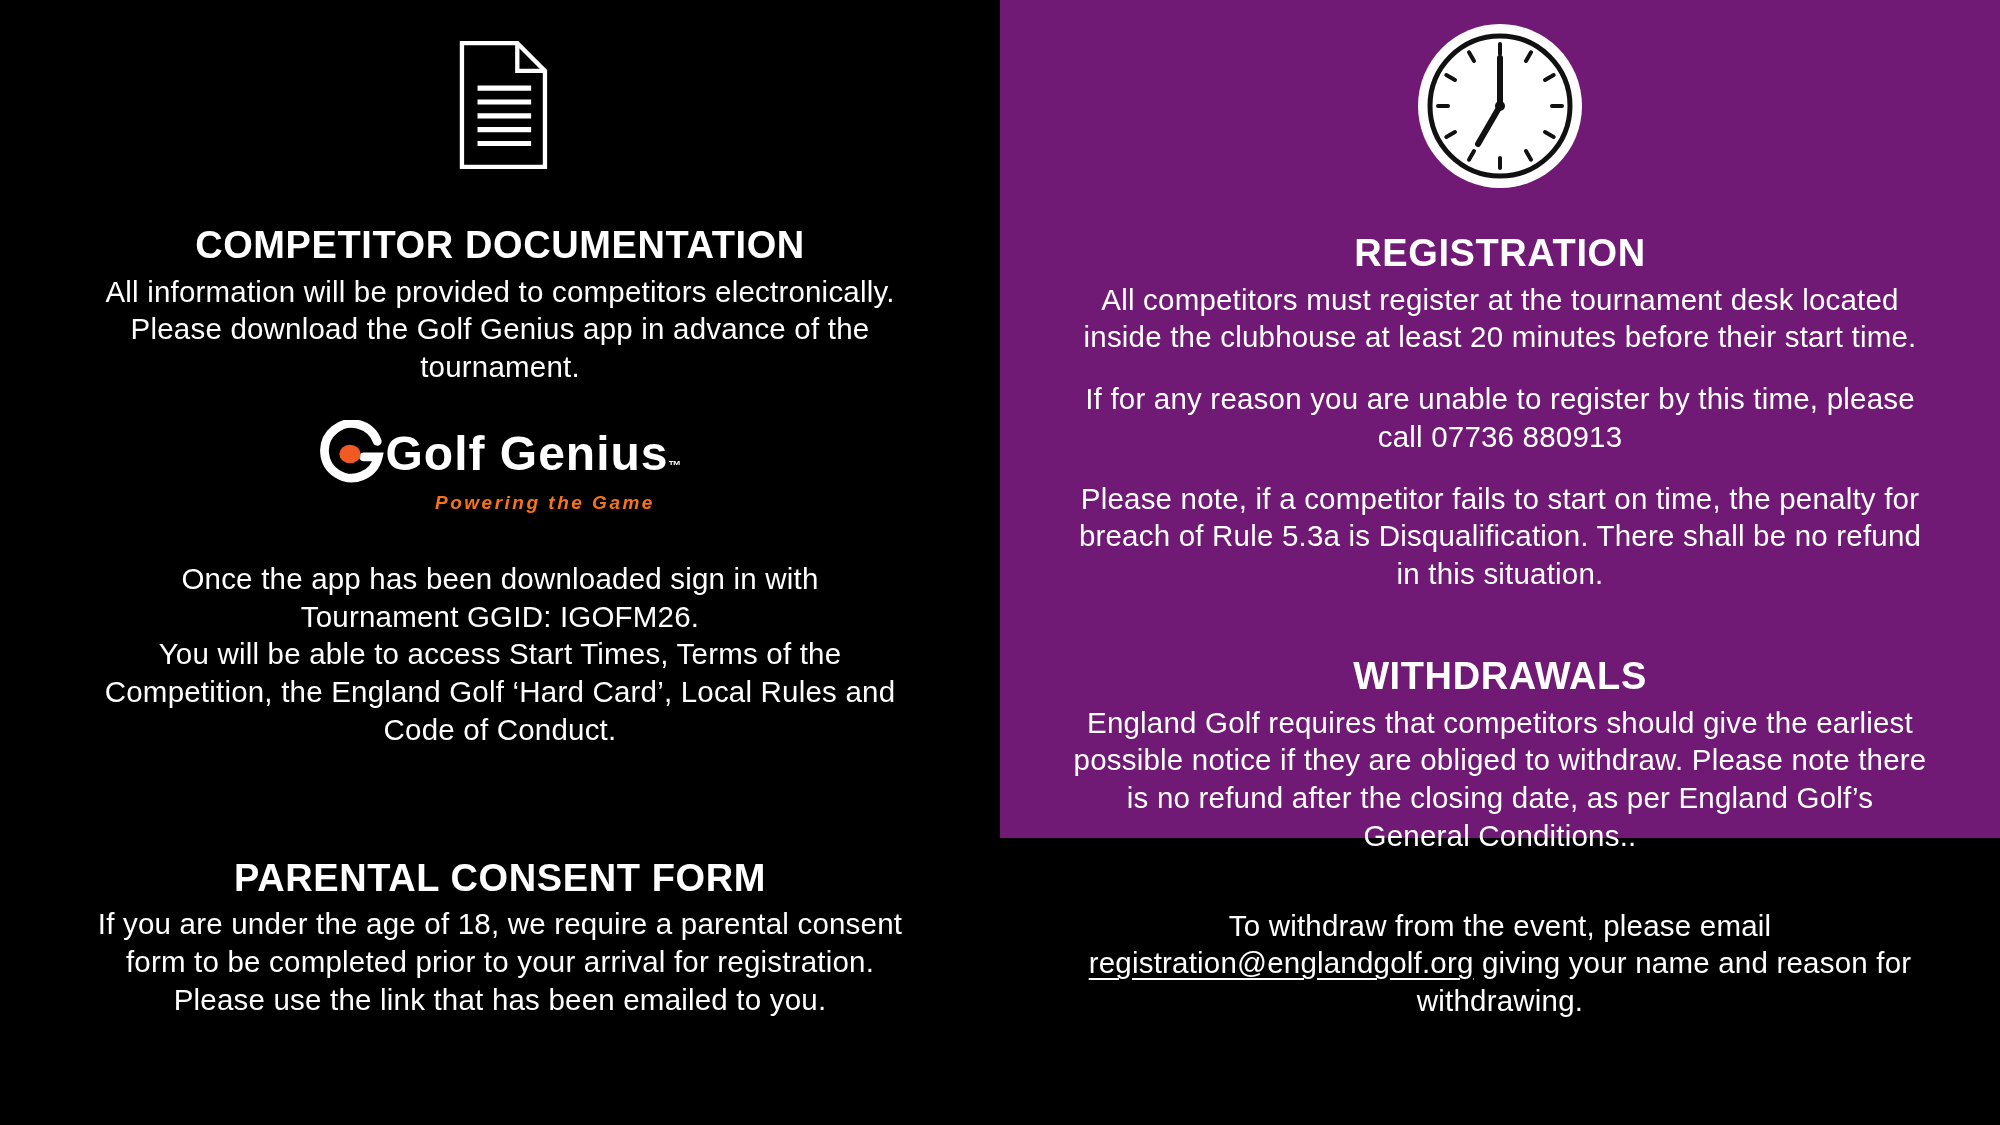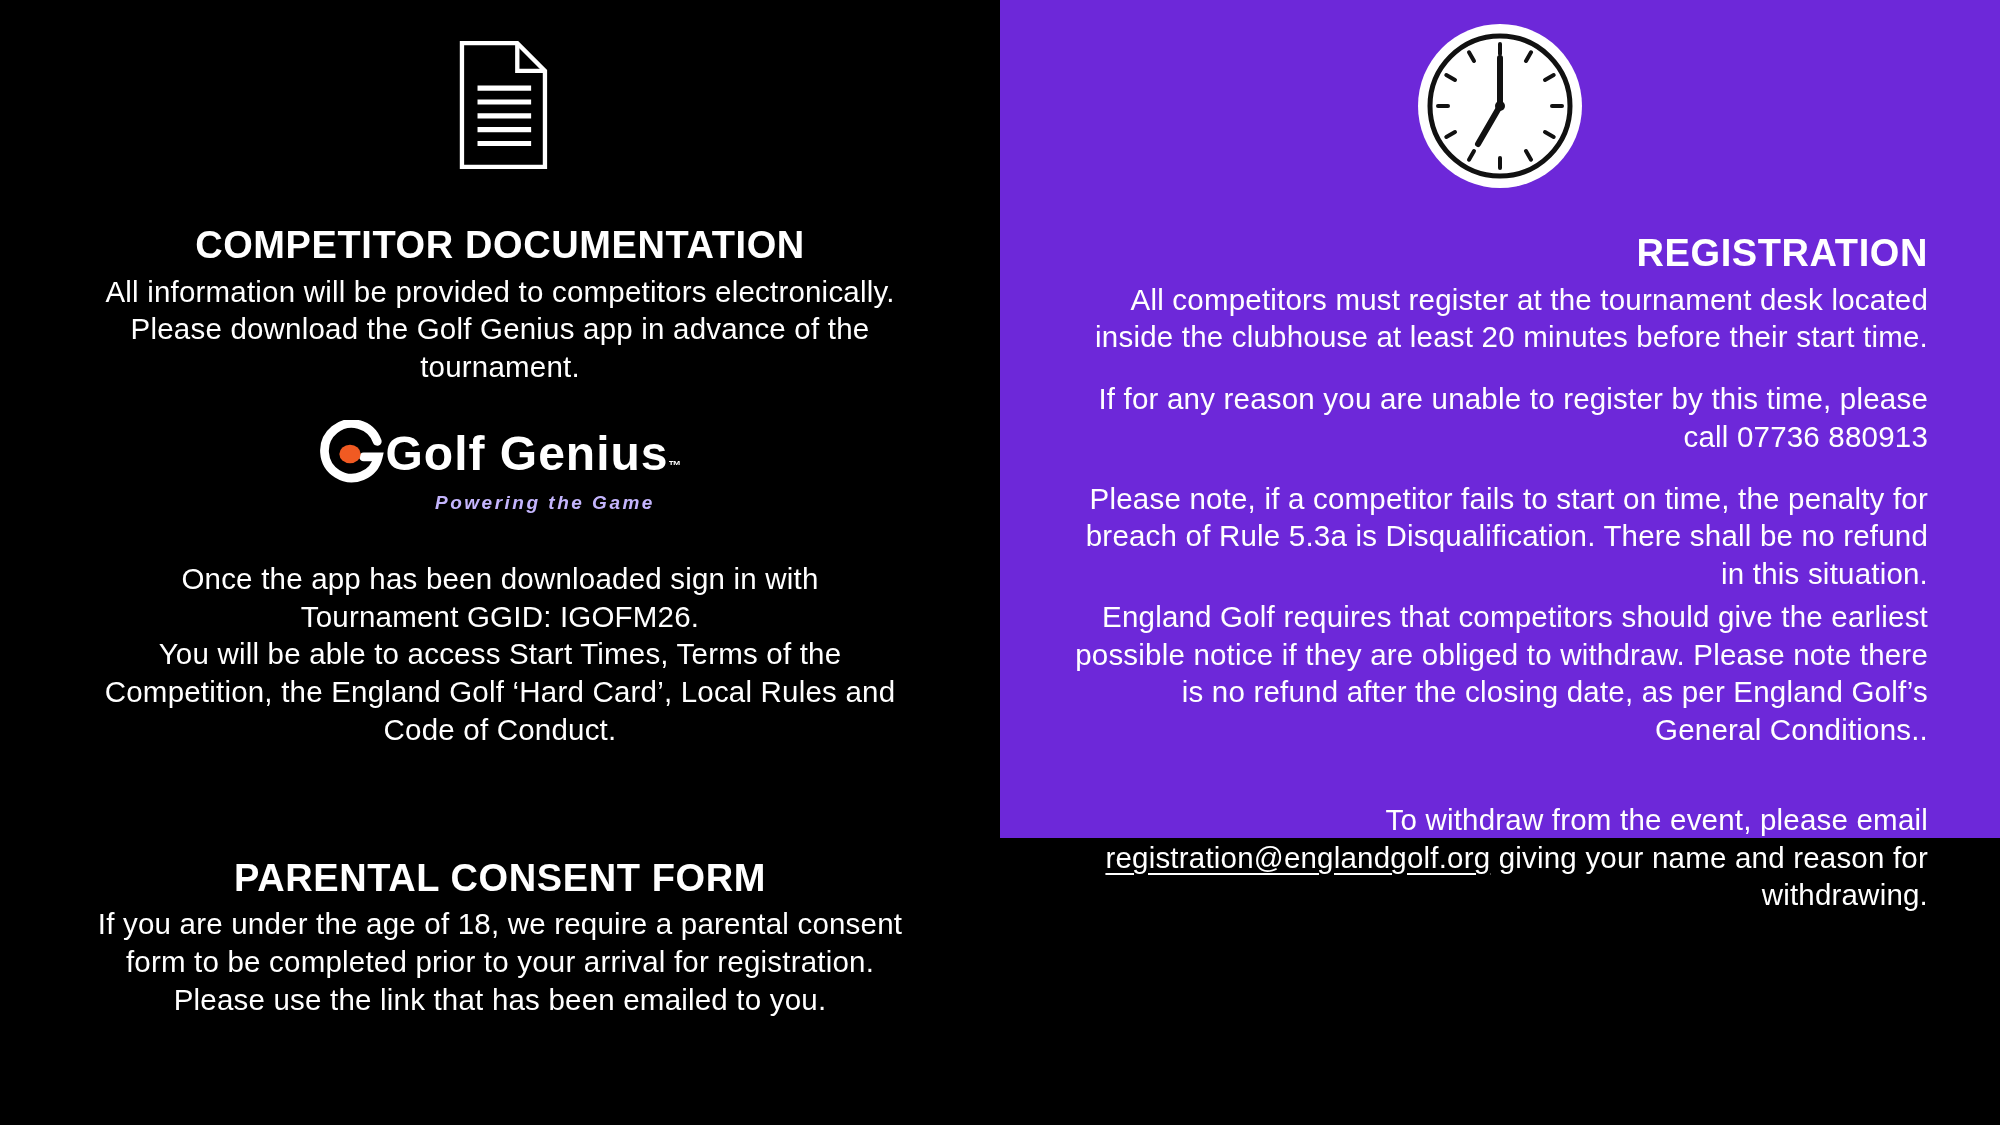--- a/index.html
+++ b/index.html
@@ -9,21 +9,21 @@
     width: 2000px; height: 1125px;
     display: flex;
     overflow: hidden;
   }
   .panel {
     width: 1000px; height: 838px;
     color: #ffffff;
     text-align: center;
   }
   .panel-left  { background: #000000; padding: 0 78px; }
-  .panel-right { background: #6d28d9; padding: 0 72px; text-align: right; }
+  .panel-right { background: #701a75; padding: 0 72px; }
 
   .heading {
     font-size: 38px;
     font-weight: bold;
     letter-spacing: 0.6px;
     line-height: 1.15;
   }
   .body-text {
     font-size: 29.5px;
     line-height: 1.28;
@@ -45,21 +45,21 @@
     color: #ffffff;
     letter-spacing: 1px;
   }
   .gg-tm { font-size: 13px; vertical-align: baseline; color:#ffffff; }
   .gg-tagline {
     margin-top: 4px;
     font-size: 19px;
     font-weight: bold;
     font-style: italic;
     letter-spacing: 2.5px;
-    color: #c4b5fd;
+    color: #f97316;
     text-align: center;
     padding-left: 90px;
   }
 
   
   .l-heading1 { margin-top: 52px; }
   .l-para1    { margin-top: 5px; }
   .l-signin   { margin-top: 46px; }
   .l-heading2 { margin-top: 108px; }
   .l-para2    { margin-top: 5px; }
@@ -158,20 +158,21 @@
     </div>
 
     <h1 class="heading r-heading1">REGISTRATION</h1>
 
     <p class="body-text r-para1">All competitors must register at the tournament desk located inside the clubhouse at least 20 minutes before their start time.</p>
 
     <p class="body-text r-para2">If for any reason you are unable to register by this time, please call 07736 880913</p>
 
     <p class="body-text r-para3">Please note, if a competitor fails to start on time, the penalty for breach of Rule 5.3a is Disqualification. There shall be no refund in this situation.</p>
 
+    <h1 class="heading r-heading2">WITHDRAWALS</h1>
 
     <p class="body-text r-para4">England Golf requires that competitors should give the earliest possible notice if they are obliged to withdraw. Please note there is no refund after the closing date, as per England Golf’s General Conditions..</p>
 
     <p class="body-text r-withdraw">
       <span>To withdraw from the event, please email</span>
       <a class="email-link" href="#">registration@englandgolf.org</a>
       <span>giving your name and reason for withdrawing.</span>
     </p>
 
   </div>

